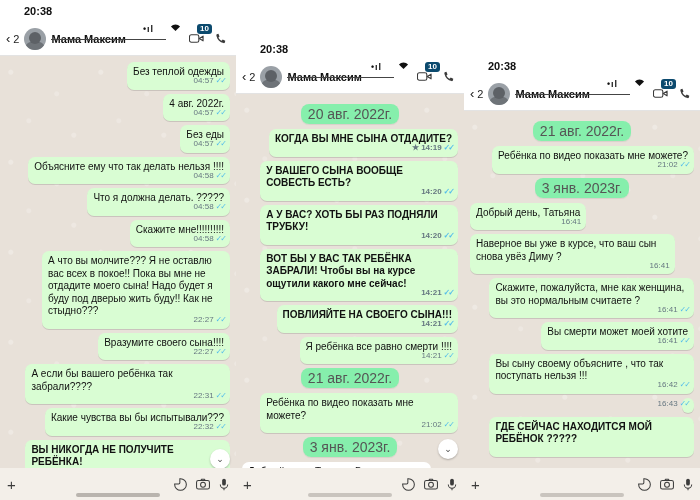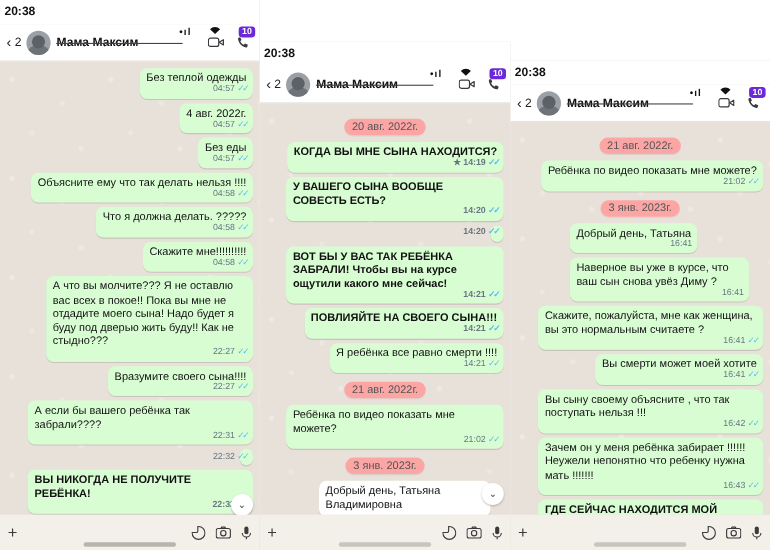--- a/index.html
+++ b/index.html
@@ -15,28 +15,28 @@
     position:absolute;top:0;
     background:#e9e2db;
     overflow:hidden;
   }
   .phone.p1{left:0;width:236px;height:500px;}
   .phone.p2{left:236px;width:228px;height:500px;top:38px;height:462px;}
   .phone.p3{left:464px;width:236px;height:500px;top:55px;height:445px;}
 
   .statusbar{
     height:22px;background:#ffffff;display:flex;align-items:center;
-    justify-content:space-between;padding:0 4px;box-sizing:border-box;
+    justify-content:space-between;padding:0 24px;box-sizing:border-box;
     font-size:11px;color:#111;font-weight:bold;
   }
   .statusbar .right{display:flex;align-items:center;gap:16px;margin-top:35px;}
   .sig{display:inline-block;letter-spacing:1px;font-size:9px;}
   .wifi{font-size:10px;}
   .batt{
-    background:#6d28d9;color:#fff;border-radius:3px;font-size:8px;
+    background:#0c4a6e;color:#fff;border-radius:3px;font-size:8px;
     padding:1px 3px;line-height:1;font-weight:bold;
   }
 
   .chathead{
     height:34px;background:#ffffff;display:flex;align-items:center;
     padding:0 6px;box-sizing:border-box;gap:5px;
     border-bottom:1px solid #e3e3e3;
   }
   .backarrow{font-size:13px;color:#222;}
   .unread{font-size:11px;color:#222;margin-left:-2px;}
@@ -75,26 +75,26 @@
       radial-gradient(circle at 63% 42%, rgba(255,255,255,.35) 0 2px, transparent 3px),
       radial-gradient(circle at 32% 72%, rgba(255,255,255,.35) 0 2px, transparent 3px),
       radial-gradient(circle at 82% 88%, rgba(255,255,255,.4) 0 2px, transparent 3px);
     background-size:90px 90px;
     pointer-events:none;opacity:.6;
   }
   .datechip{
     position:relative;text-align:center;margin:5px 0 6px;
   }
   .datechip span{
-    background:#fca5a5;color:#555;font-size:10px;padding:2px 7px;border-radius:8px;
+    background:#86efac;color:#555;font-size:14px;padding:2px 7px;border-radius:8px;
     box-shadow:0 1px 1px rgba(0,0,0,.07);
   }
   .row{display:flex;margin-bottom:4px;position:relative;}
   .row.out{justify-content:flex-end;}
-  .row.in{justify-content:flex-start;margin-left:48px;}
+  .row.in{justify-content:flex-start;}
   .bub{
     max-width:86%;
     background:#d9fdd3;
     border-radius:7px;
     padding:4px 6px 11px 6px;
     font-size:10px;line-height:12.5px;color:#111;
     position:relative;
     box-shadow:0 1px 0.5px rgba(0,0,0,.13);
     word-wrap:break-word;
   }
@@ -219,21 +219,21 @@
               <span class="tick">✓✓</span>
             </span></div>
         </div>
       <div class="row out">
           <div class="bub"><span>А если бы вашего ребёнка так забрали????</span><span class="meta">
               <span>22:31</span>
               <span class="tick">✓✓</span>
             </span></div>
         </div>
       <div class="row out">
-          <div class="bub"><span class="meta">
+          <div class="bub"><span>Какие чувства вы бы испытывали???</span><span class="meta">
               <span>22:32</span>
               <span class="tick">✓✓</span>
             </span></div>
         </div>
       <div class="row out">
           <div class="bub bold"><span>ВЫ НИКОГДА НЕ ПОЛУЧИТЕ РЕБЁНКА!</span><span class="meta">
               <span>22:32</span>
               <span class="tick">✓✓</span>
             </span></div>
         </div>
@@ -297,34 +297,34 @@
       <span class="hicon" style="margin-left:6px;margin-right:3px;">
         <svg width="12" height="12" viewBox="0 0 14 14">
             <path d="M2 1.5 4 1l1.3 3L4 5.2c.6 1.6 2.2 3.2 3.8 3.8L9 7.7l3 1.3-.5 2c-.2.6-.8.9-1.5.8C5.8 11.2 2.8 8.2 1.7 3.5 1.5 2.6 1.6 1.9 2 1.5z" fill="#3b3b3b"></path>
           </svg>
       </span>
     </div>
 
     <div class="msgs" style="height:374px;">
       <div class="datechip"><span>20 авг. 2022г.</span></div>
       <div class="row out">
-          <div class="bub bold"><span>КОГДА ВЫ МНЕ СЫНА НАХОДИТСЯ?</span><span class="meta">
+          <div class="bub bold"><span>КОГДА ВЫ МНЕ СЫНА ОТДАДИТЕ?</span><span class="meta">
               <span>★</span>
               <span>14:19</span>
               <span class="tick">✓✓</span>
             </span></div>
         </div>
       <div class="row out">
           <div class="bub bold"><span>У ВАШЕГО СЫНА ВООБЩЕ СОВЕСТЬ ЕСТЬ?</span><span class="meta">
               <span>14:20</span>
               <span class="tick">✓✓</span>
             </span></div>
         </div>
       <div class="row out">
-          <div class="bub bold"><span class="meta">
+          <div class="bub bold"><span>А У ВАС? ХОТЬ БЫ РАЗ ПОДНЯЛИ ТРУБКУ!</span><span class="meta">
               <span>14:20</span>
               <span class="tick">✓✓</span>
             </span></div>
         </div>
       <div class="row out">
           <div class="bub bold"><span>ВОТ БЫ У ВАС ТАК РЕБЁНКА ЗАБРАЛИ! Чтобы вы на курсе ощутили какого мне сейчас!</span><span class="meta">
               <span>14:21</span>
               <span class="tick">✓✓</span>
             </span></div>
         </div>
@@ -445,21 +445,21 @@
               <span class="tick">✓✓</span>
             </span></div>
         </div>
       <div class="row out">
           <div class="bub"><span>Вы сыну своему объясните , что так поступать нельзя !!!</span><span class="meta">
               <span>16:42</span>
               <span class="tick">✓✓</span>
             </span></div>
         </div>
       <div class="row out">
-          <div class="bub"><span>Зачем он у меня ребёнка забирает !!!!!! Неужели непонятно что ребенку нужна мать !!!!!!!</span><span class="meta">
+          <div class="bub"><span class="meta">
               <span>16:43</span>
               <span class="tick">✓✓</span>
             </span></div>
         </div>
       <div class="row out">
           <div class="bub bold"><span>ГДЕ СЕЙЧАС НАХОДИТСЯ МОЙ РЕБЁНОК ?????</span></div>
         </div>
     </div>
 
     <div class="composer">

